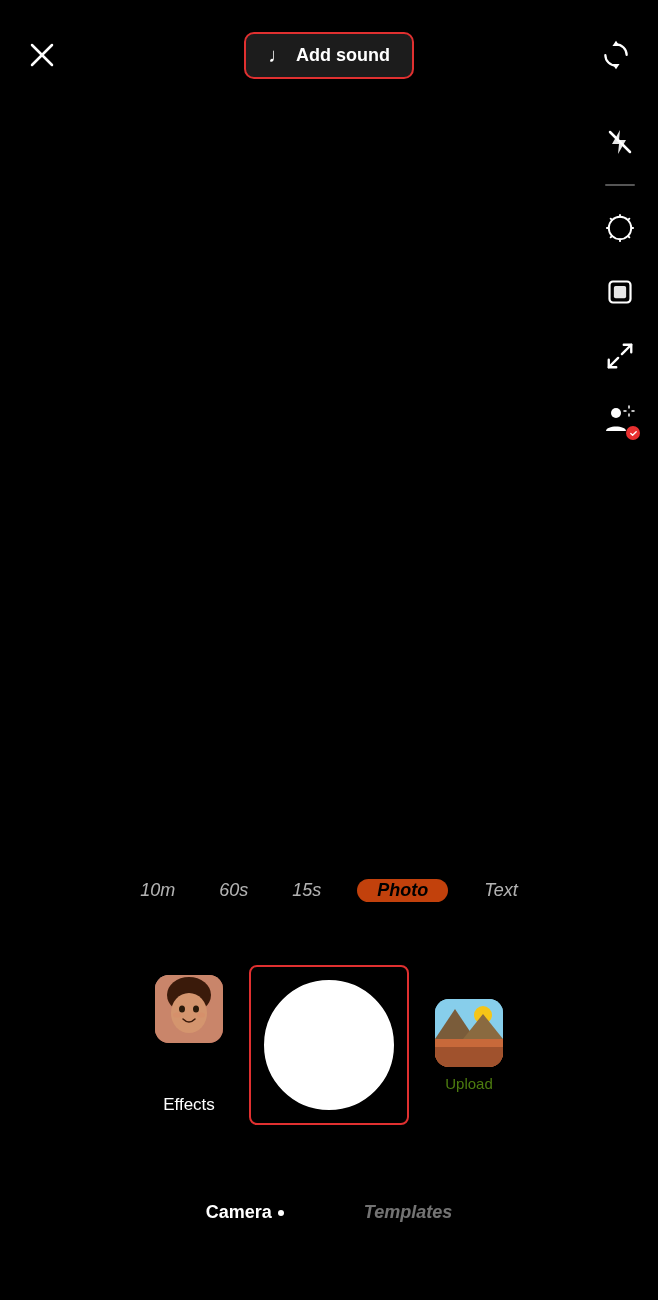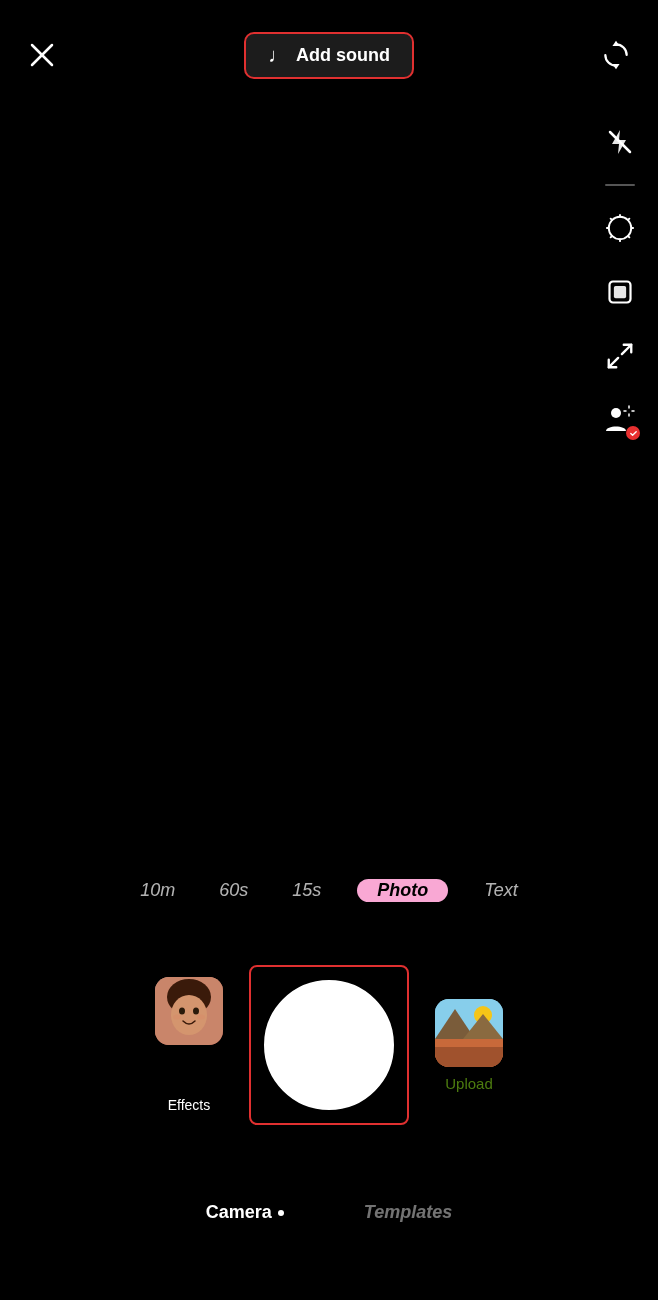--- a/index.html
+++ b/index.html
@@ -107,21 +107,21 @@
 
     .timer-option {
       font-size: 18px;
       color: rgba(255,255,255,0.7);
       cursor: pointer;
       padding: 4px 8px;
       font-style: italic;
     }
 
     .timer-option.active {
-      background: #f9a8d4;
+      background: #c2410c;
       color: #000;
       border-radius: 24px;
       padding: 1px 20px;
       font-weight: 600;
     }
 
     
     .bottom-controls {
       position: absolute;
       bottom: 175px;
@@ -160,21 +160,21 @@
       justify-content: center;
     }
 
     
     .face-svg {
       width: 100%;
       height: 100%;
     }
 
     .effects-label {
-      font-size: 14px;
+      font-size: 17px;
       color: #fff;
       font-weight: 500;
       margin-top: 44px;
     }
 
     
     .shutter-wrapper {
       border: 2.5px solid #e03030;
       border-radius: 8px;
       padding: 8px;

